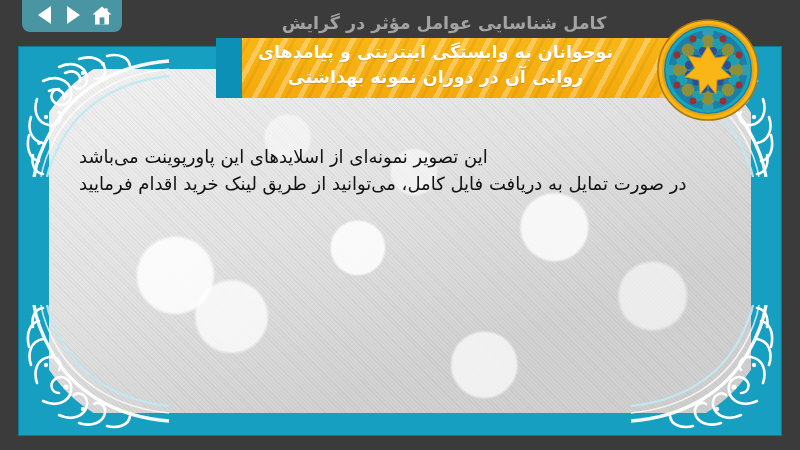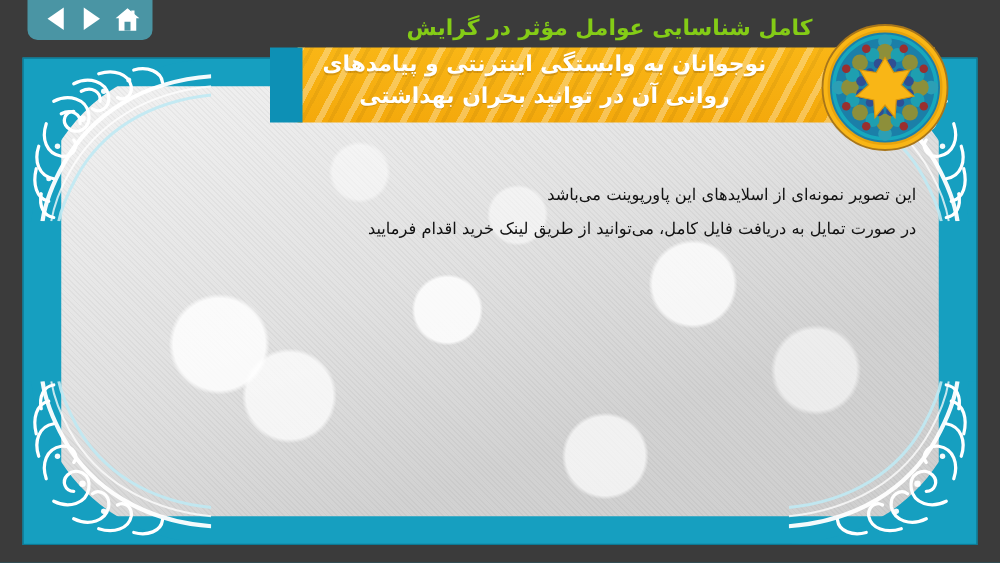--- a/index.html
+++ b/index.html
@@ -129,21 +129,22 @@
     padding-right: 29px;
     text-shadow: 0 1px 0 rgba(120,70,0,.25);
   }
   #title-lines .tline { white-space: nowrap; }
   
   #title-line-1 {
     position: absolute;
     left: 0; right: 86px;
     top: -27px;
     direction: rtl;
-    color: #84cc16;
+    text-align: center;
+    color: #a3a3a3;
     font-size: 17.5px;
     font-weight: bold;
     line-height: 25px;
     white-space: nowrap;
     padding-right: 12px;
   }
 
   
   #medallion {
     position: absolute;
@@ -151,24 +152,24 @@
     width: 104px; height: 104px;
     z-index: 55;
   }
   #medallion svg { display: block; }
 
   
   #body-text {
     position: absolute;
     left: 60px; right: 48px; top: 96px;
     direction: rtl;
-    text-align: right;
+    text-align: left;
     color: #111111;
     font-family: "DejaVu Sans", sans-serif;
-    font-size: 13px;
+    font-size: 18px;
     line-height: 27px;
     z-index: 30;
   }
   #body-text .bline { white-space: nowrap; }
 </style>
 </head>
 <body>
 
 <div id="stage">
 
@@ -297,21 +298,21 @@
 
     </div>
   </div>
 
   <div id="titlewrap">
     <div id="title-line-1">کامل شناسایی عوامل مؤثر در گرایش</div>
     <div id="band">
       <div id="band-cap"></div>
       <div id="title-lines">
         <div class="tline">نوجوانان به وابستگی اینترنتی و پیامدهای</div>
-        <div class="tline">روانی آن در توانید بحران بهداشتی</div>
+        <div class="tline">روانی آن در دوران نمونه بهداشتی</div>
       </div>
     </div>
 
     <div id="medallion">
       <svg width="104" height="104" viewBox="0 0 104 104">
         <circle cx="52" cy="52" r="50" fill="#f9b616" stroke="#a8761a" stroke-width="1.5"></circle>
         <circle cx="52" cy="52" r="45" fill="#1b7fa8"></circle>
         <circle cx="52" cy="52" r="45" fill="none" stroke="#e8a30d" stroke-width="2"></circle>
         <circle cx="52" cy="52" r="41" fill="none" stroke="#17a8bd" stroke-width="3"></circle>
         <g>

